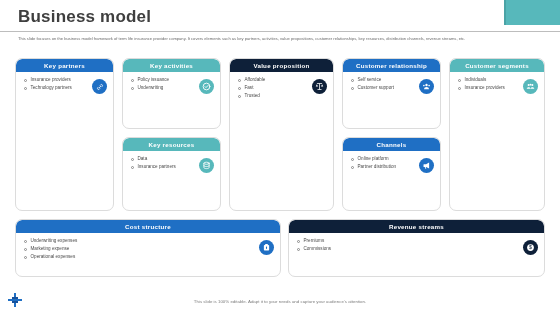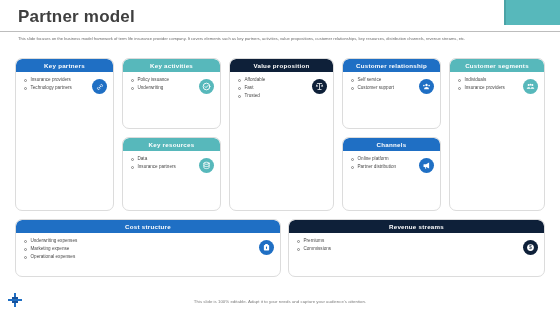--- a/index.html
+++ b/index.html
@@ -183,21 +183,21 @@
 </style>
 </head>
 <body>
 
 <div class="corner-teal"></div>
 <div class="corner-teal-thin"></div>
 <div class="sparkle">
     <span class="sparkle-core"></span>
   </div>
 
-<div class="page-title">Partner model</div>
+<div class="page-title">Business model</div>
 <div class="title-rule"></div>
 <div class="subtitle">This slide focuses on the business model framework of term life insurance provider company. It covers elements such as key partners, activities, value propositions, customer relationships, key resources, distribution channels, revenue streams, etc.</div>
 
 <div class="canvas">
     <div class="card" style="left: 15px; top: 3px; width: 99px; height: 153px;">
       <div class="card-head hd-blue">
         <div class="card-head-title">Key partners</div>
       </div>
       <div class="card-body">
         <div class="bullet-row">

